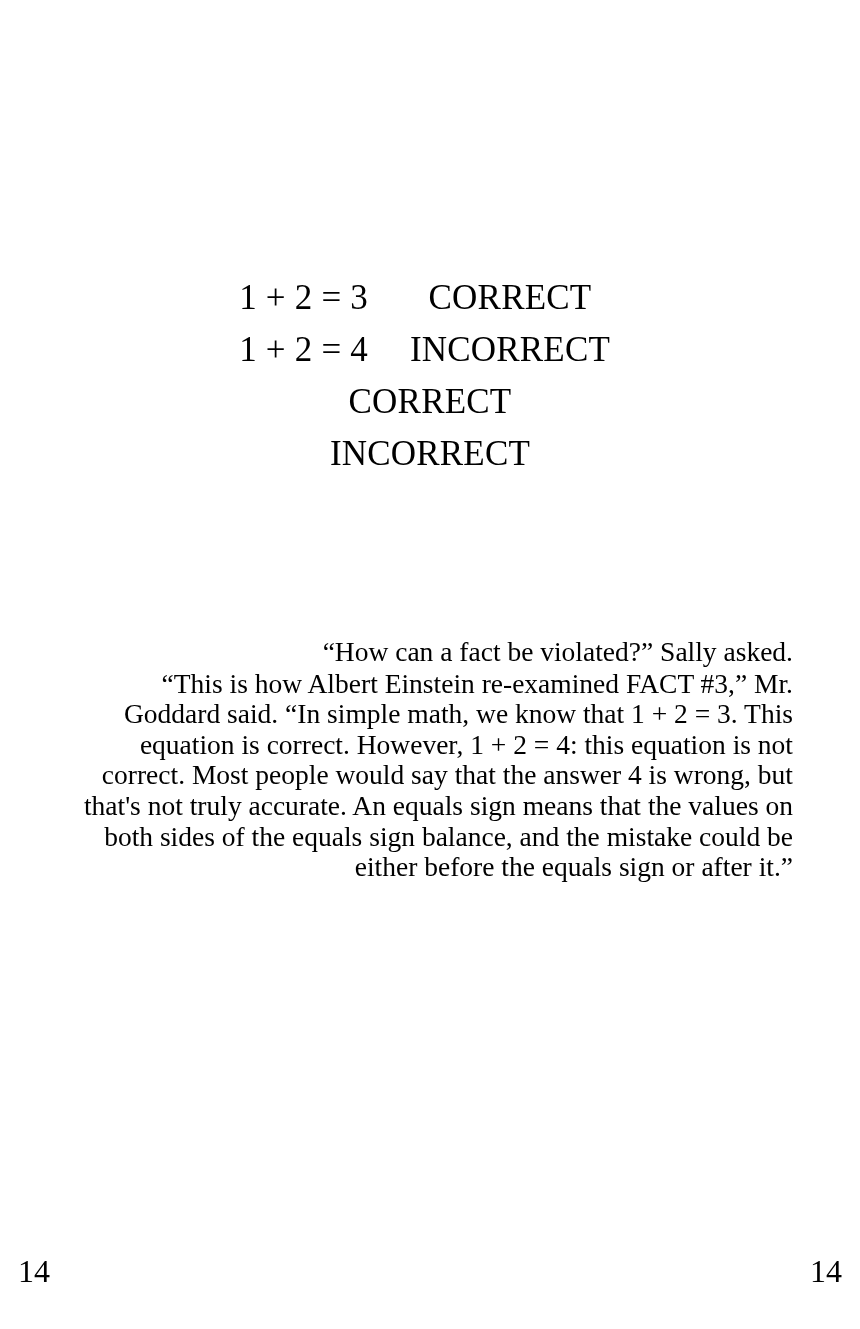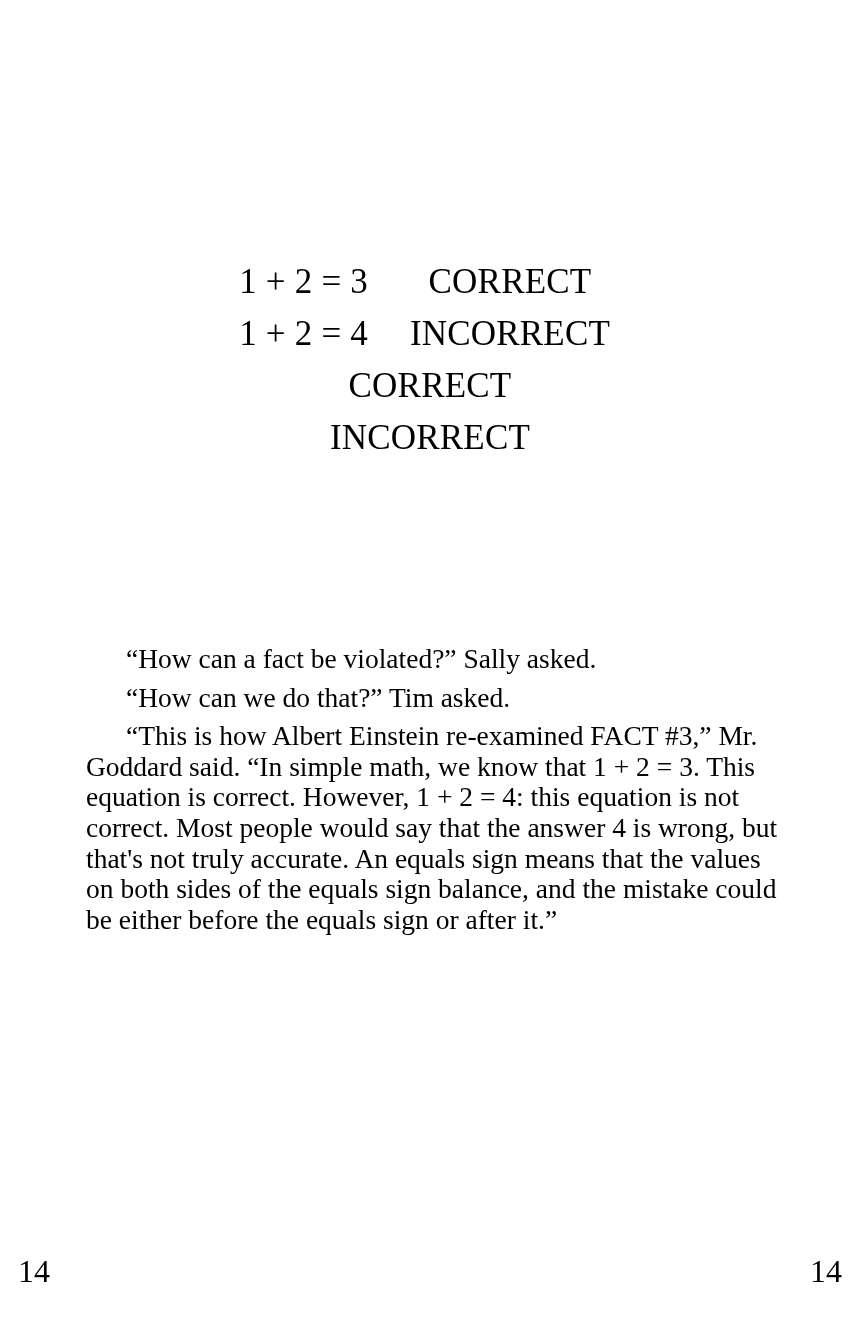--- a/index.html
+++ b/index.html
@@ -17,21 +17,21 @@
   }
 
   .page {
     position: absolute;
     inset: 0;
   }
 
   
   .equation-block {
     position: absolute;
-    top: 256px;
+    top: 272px;
     left: 0;
     width: 860px;
     display: flex;
     flex-direction: column;
     align-items: center;
   }
   .equation-row {
     display: flex;
     flex-direction: row;
     align-items: baseline;
@@ -55,22 +55,23 @@
   .prose {
     position: absolute;
     top: 636px;
     left: 78px;
     width: 716px;
     font-size: 27.5px;
     line-height: 30.6px;
     text-align: left;
   }
   .prose p {
-    margin: 8px;
+    margin: 1px;
     text-indent: 40px;
+    text-align: right;
   }
 
   
   .folio {
     position: absolute;
     bottom: 36px;
     font-size: 32px;
     line-height: 44px;
   }
   .folio-left {
@@ -97,20 +98,19 @@
     <div class="equation-row">
       <span class="eq-right">CORRECT</span>
     </div>
     <div class="equation-row">
       <span class="eq-right">INCORRECT</span>
     </div>
   </div>
 
   <div class="prose">
     <p>“How can a fact be violated?” Sally asked.</p>
-    <p>“How can we do that?” Tim asked.</p>
     <p>“This is how Albert Einstein re-examined FACT #3,” Mr. Goddard said. “In simple math, we know that 1 + 2 = 3. This equation is correct. However, 1 + 2 = 4: this equation is not correct. Most people would say that the answer 4 is wrong, but that's not truly accurate. An equals sign means that the values on both sides of the equals sign balance, and the mistake could be either before the equals sign or after it.”</p>
   </div>
 
   <div class="folio folio-left">14</div>
   <div class="folio folio-right">14</div>
 
 </div>
 
 </body></html>

